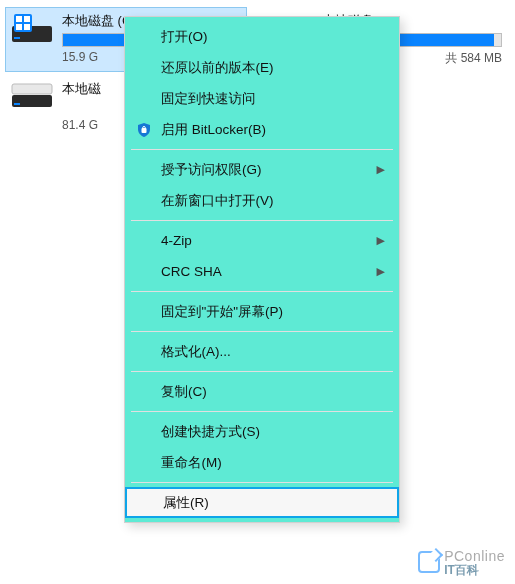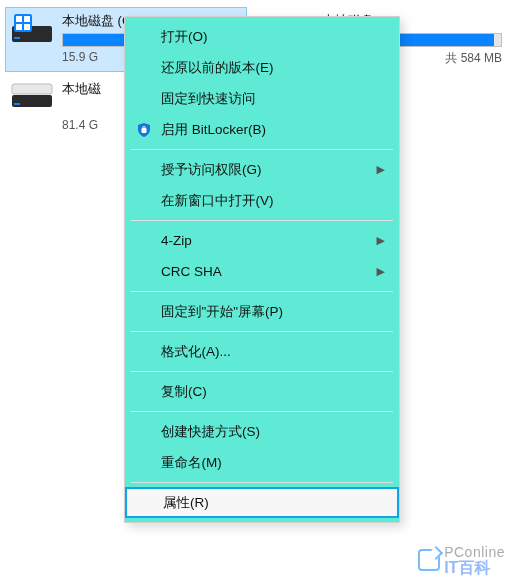--- a/index.html
+++ b/index.html
@@ -123,21 +123,21 @@
   .mark .sq::after {
     content:"";
     position:absolute;
     right:-3px; top:-3px;
     width:8px;height:8px;
     border:2px solid #0a84ff;
     border-left:none;border-bottom:none;
     transform:rotate(45deg);
     background:#fff;
   }
-  .mark .txt { font-size: 16px; font-weight: bold; color:#3b82f6; line-height:1;}
+  .mark .txt { font-size: 12px; font-weight: bold; color:#0c4a6e; line-height:1;}
   .mark .sub { font-size:14px; color:#666; letter-spacing:0.5px;}
 </style>
 </head>
 <body>
 
 <div class="drives">
   <div class="drive selected">
     <div class="drive-icon">
       <svg width="44" height="40" viewBox="0 0 44 40">
         <rect x="2" y="14" width="40" height="16" rx="2" fill="#2a2a2a"></rect>

